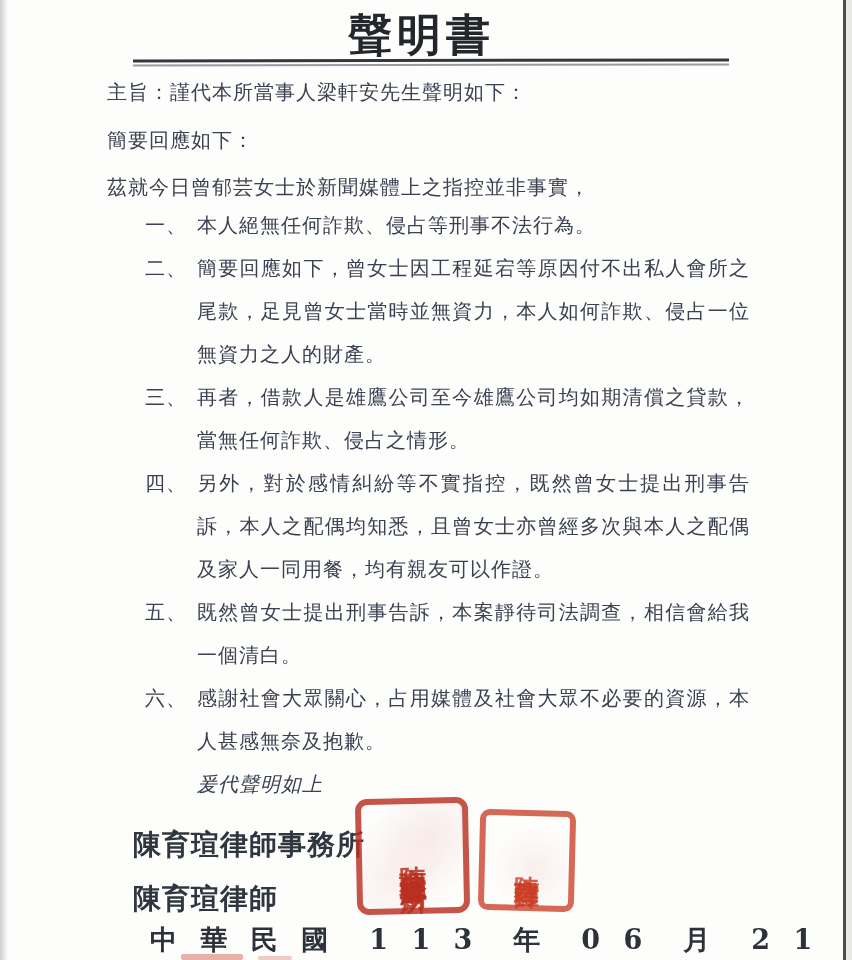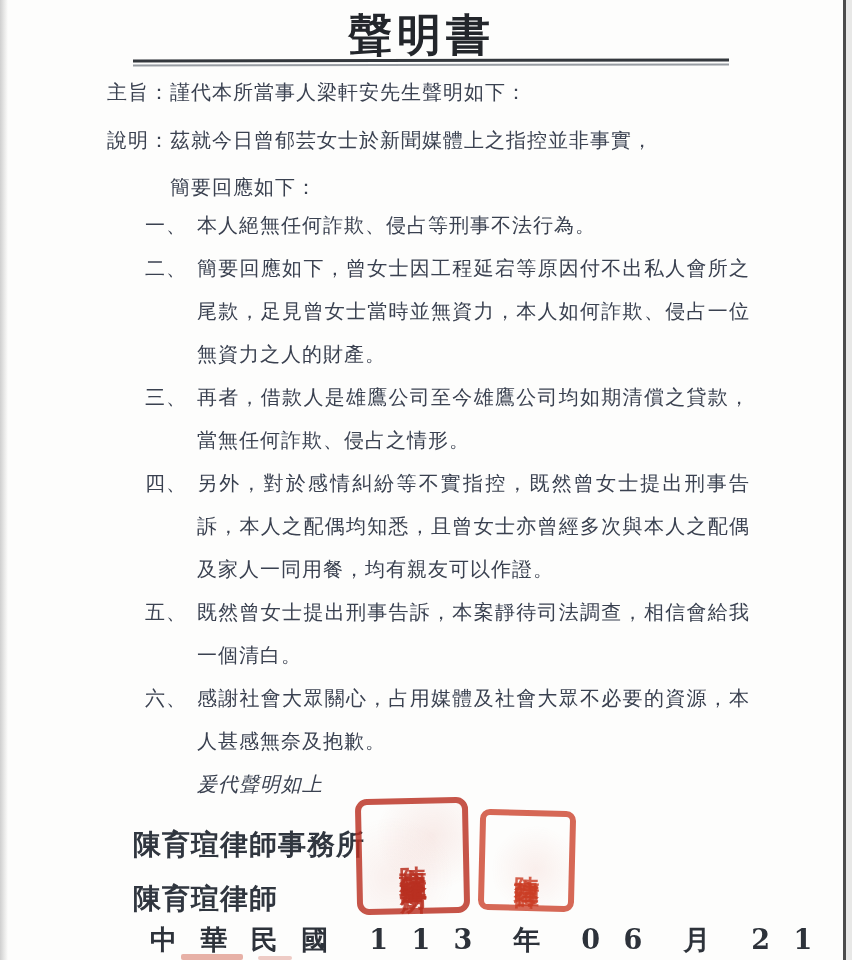--- a/index.html
+++ b/index.html
@@ -80,24 +80,23 @@
 
   <div class="title">聲明書</div>
   <div class="rule rule-top"></div>
   <div class="rule rule-bot"></div>
 
   <div class="subject bodytext">
     <span>主旨：</span><span>謹代本所當事人梁軒安先生聲明如下：</span>
   </div>
 
   <div class="explain bodytext">
-    <span class="label">說明：</span>
     <span class="lines">
+      <span class="line">簡要回應如下：</span>
       <span class="line">茲就今日曾郁芸女士於新聞媒體上之指控並非事實，</span>
-      <span class="line">簡要回應如下：</span>
     </span>
   </div>
 
   <div class="list bodytext">
     <div class="item">
       <span class="num">一、</span>
       <span class="txt">本人絕無任何詐欺、侵占等刑事不法行為。</span>
     </div>
     <div class="item">
       <span class="num">二、</span>

